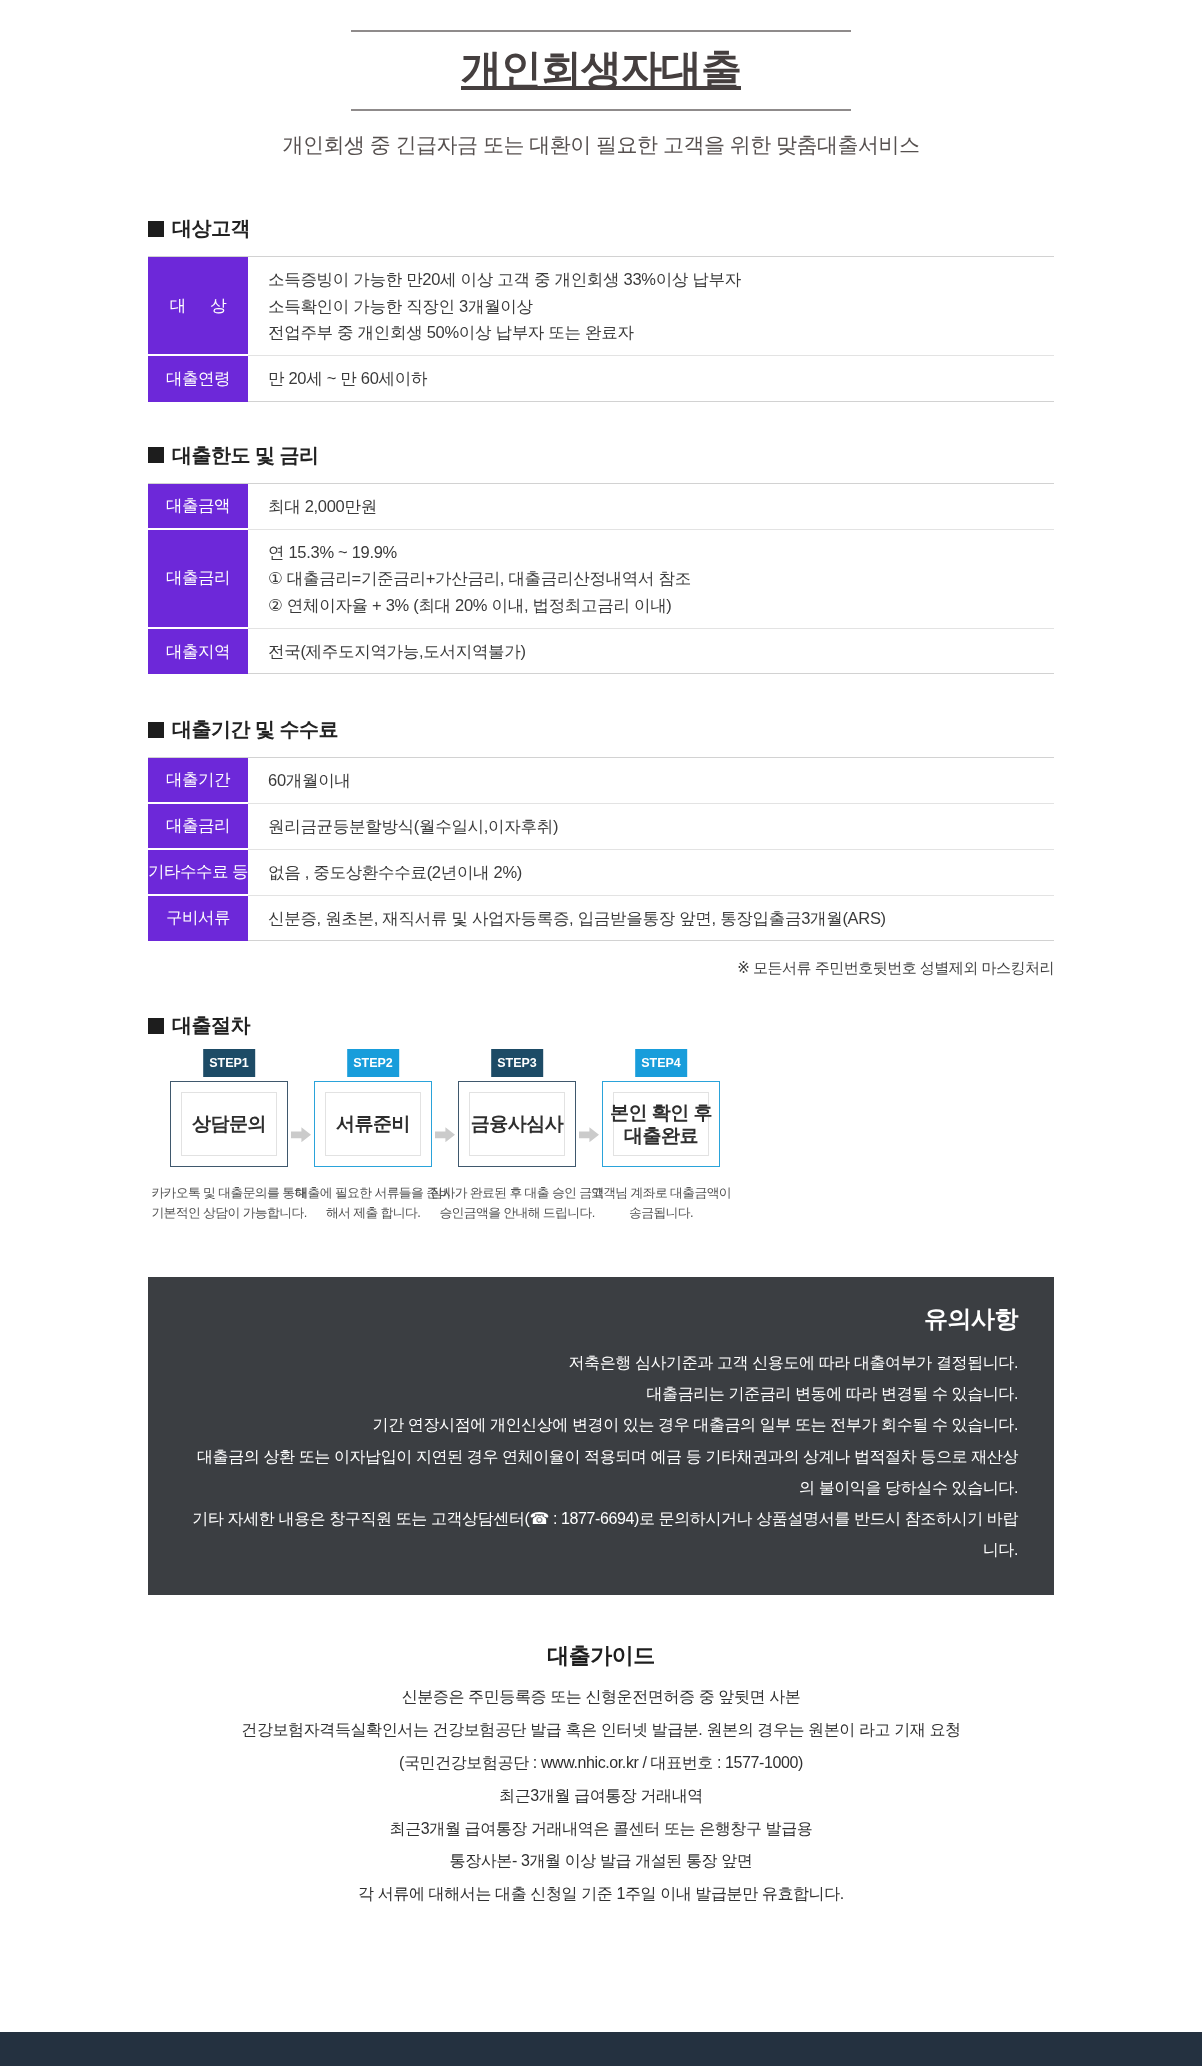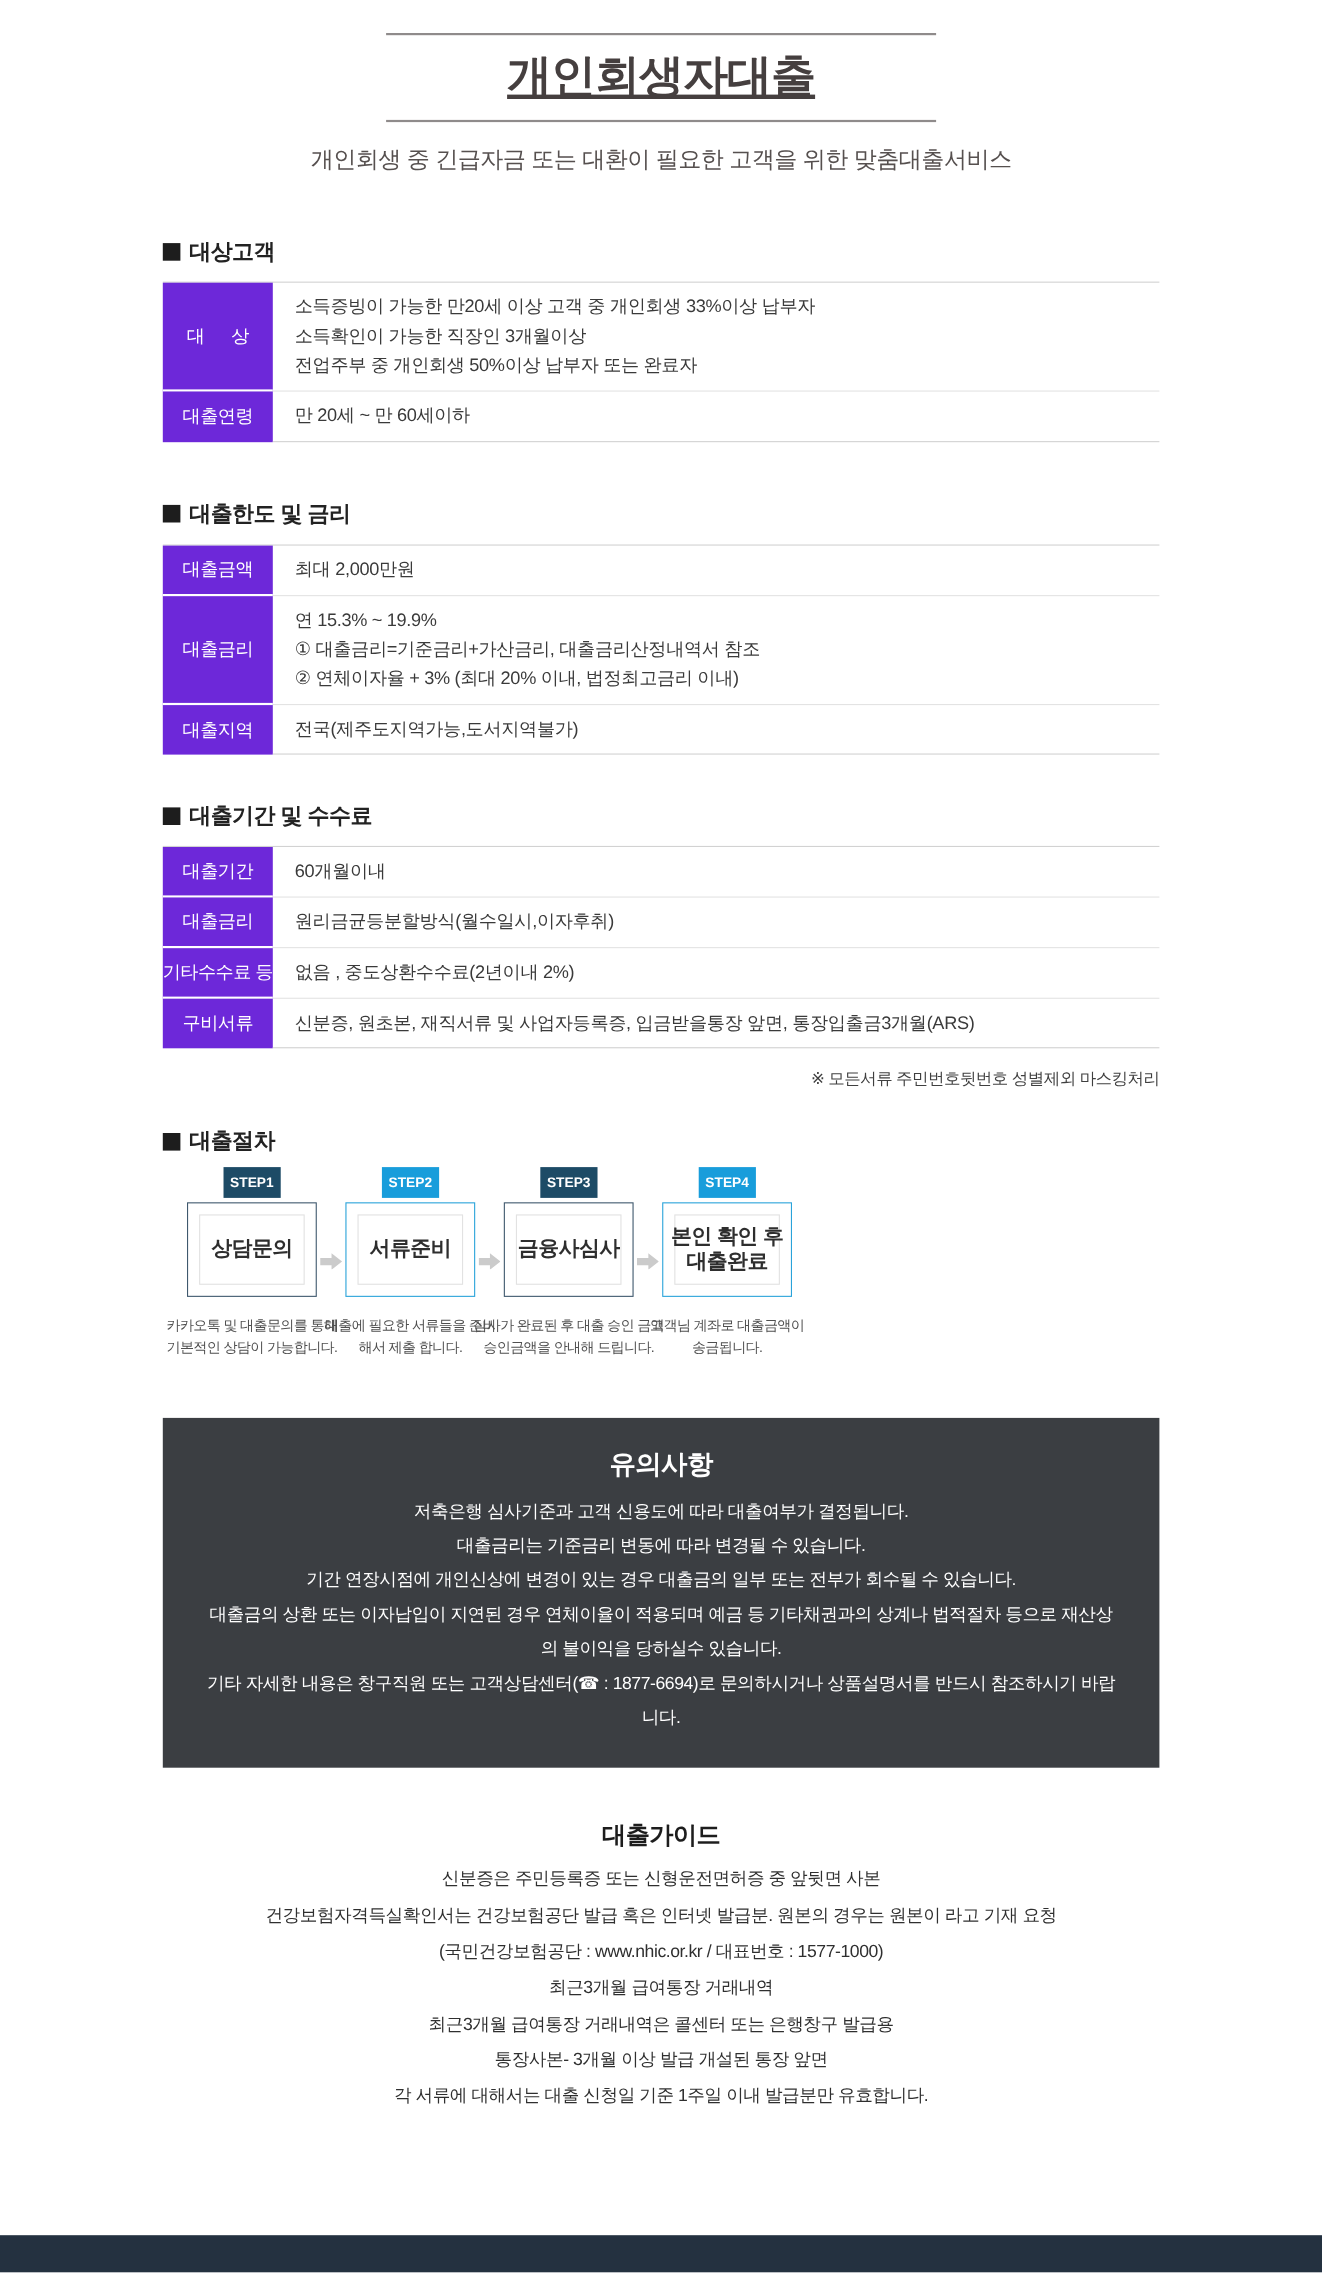--- a/index.html
+++ b/index.html
@@ -18,21 +18,21 @@
     border-top:2px solid #8f8b8b; border-bottom:2px solid #8f8b8b;
     padding:10px 0 12px;
   }
   .page-title { font-size:41px; font-weight:800; color:#453f3f; letter-spacing:-1px;text-decoration:underline; }
   .page-subtitle { margin-top:20px; font-size:21px; color:#56504f; letter-spacing:-0.5px; }
 
   
   .sec-heading { display:flex; align-items:center; font-size:20px; font-weight:700; color:#222; letter-spacing:-0.5px; }
   .bullet { width:16px; height:16px; background:#1d1d1d; display:inline-block; margin-right:8px; }
   .mt-s1 { margin-top:56px; }
-  .mt-s2 { margin-top:52px; }
+  .mt-s2 { margin-top:40px; }
   .mt-s3 { margin-top:42px; }
   .mt-s4 { margin-top:34px; }
 
   
   .tbl { margin-top:14px; border-top:1px solid #d2d2d2; }
   .tbl-row { display:flex; }
   .tbl-th {
     width:100px; background:#6d28d9; color:#fff; flex-shrink:0;
     display:flex; align-items:center; justify-content:center;
     font-size:16.5px; letter-spacing:-0.5px; white-space:pre;
@@ -67,21 +67,21 @@
   }
   .step-badge.navy { background:#1d4b66; }
   .step-badge.blue { background:#189ddb; }
   .step-title { position:relative; z-index:1; font-size:19px; font-weight:700; color:#2e2e2e;
     text-align:center; line-height:1.25; letter-spacing:-0.5px; }
   .step-caption { margin-top:16px; width:190px; margin-left:-36px; text-align:center;
     font-size:12.8px; color:#4f4f4f; line-height:1.55; letter-spacing:-0.6px; }
   .step-caption div { white-space:nowrap; }
 
   
-  .notice { margin-top:54px; background:#3b3e42; color:#fff; text-align:center; padding:26px 36px 30px; }
+  .notice { margin-top:54px; background:#3b3e42; color:#fff; text-align:right; padding:26px 36px 30px; }
   .notice-title { font-size:24px; font-weight:700; letter-spacing:-0.5px; margin-bottom:12px; }
   .notice p { font-size:16px; line-height:1.95; letter-spacing:-0.4px; font-weight:400; }
 
   
   .guide { margin-top:46px; text-align:center; }
   .guide-title { font-size:22px; font-weight:700; color:#1d1d1d; letter-spacing:-0.5px; }
   .guide-lines { margin-top:10px; }
   .guide-lines div { font-size:16px; color:#2f2f2f; line-height:2.05; letter-spacing:-0.4px; }
 
   

